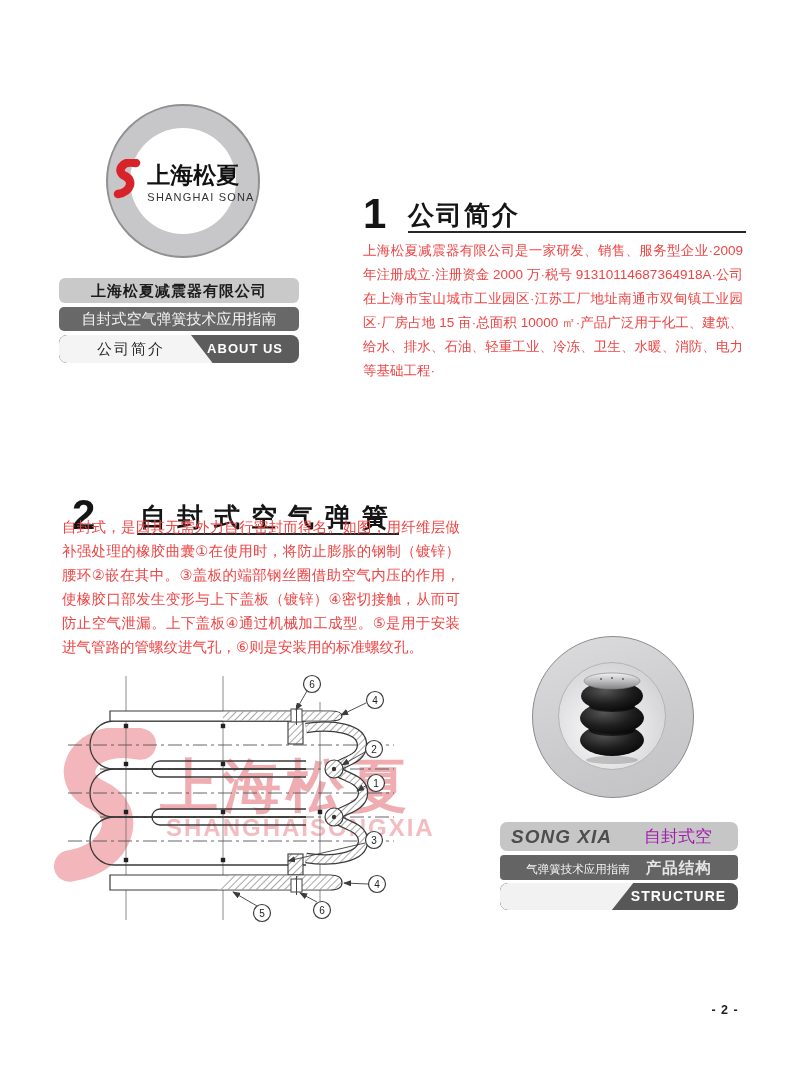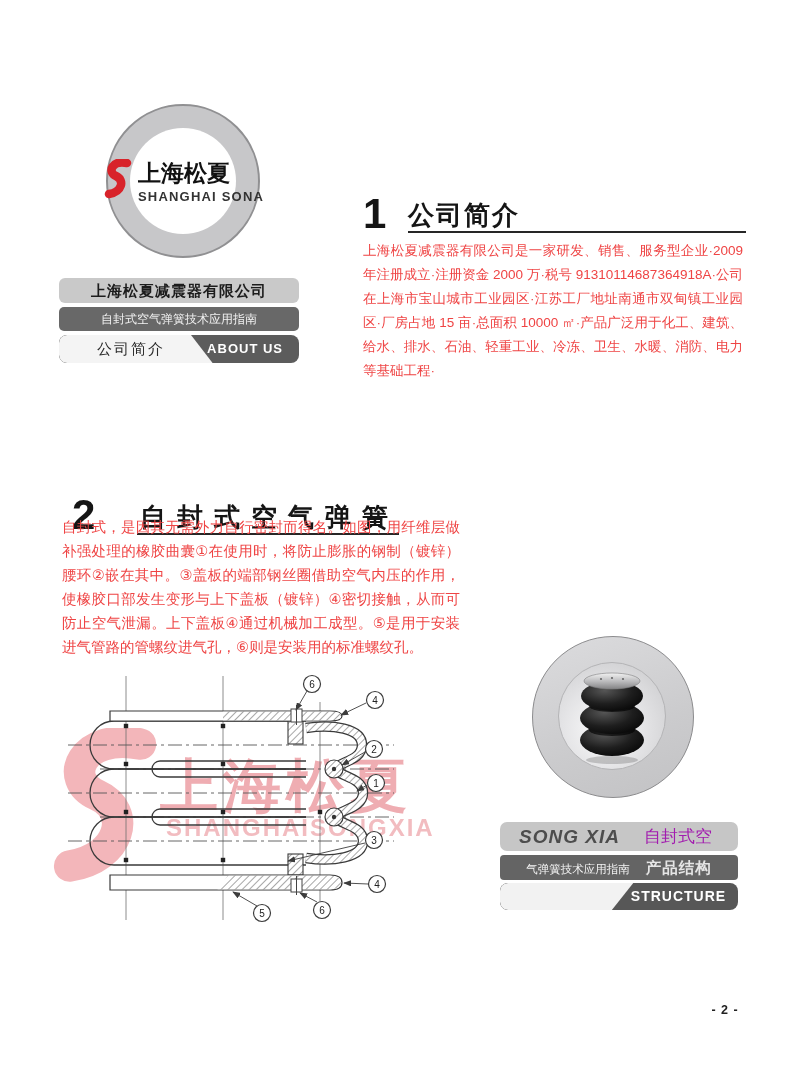--- a/index.html
+++ b/index.html
@@ -10,28 +10,28 @@
   }
   .abs { position:absolute; }
 
   
   .logo-ring { left:106px; top:104px; width:154px; height:154px;
     border-radius:50%; background:#c7c7c9; border:2px solid #909092; z-index:3; }
   .logo-inner { left:22px; top:22px; width:106px; height:106px; border-radius:50%;
     background:#ffffff; display:flex; align-items:center; justify-content:center; }
   .logo-row { display:flex; align-items:center; gap:2px; }
   .logo-txt-cn { font-size:23px; font-weight:bold; color:#111; letter-spacing:0px; white-space:nowrap; }
-  .logo-txt-en { font-size:13px; font-weight:bold; color:#333; letter-spacing:1.2px; white-space:nowrap; }
+  .logo-txt-en { font-size:11px; font-weight:normal; color:#333; letter-spacing:1.2px; white-space:nowrap; }
 
   
   .bar { left:59px; width:240px; z-index:3; }
   .bar1 { top:278px; height:25px; background:#c9c9c9; border-radius:6px;
     text-align:center; line-height:25px; font-size:15px; font-weight:bold; color:#1c1c1c; letter-spacing:1px; }
   .bar2 { top:307px; height:24px; background:#686868; border-radius:5px;
-    text-align:center; line-height:24px; font-size:12px; color:#f2f2f2; }
+    text-align:center; line-height:24px; font-size:15px; color:#f2f2f2; }
   .bar3 { top:335px; height:28px; background:#5c5c5c; border-radius:8px; overflow:hidden; }
   .bar3-white { position:absolute; left:0; top:0; height:100%; width:100%;
     background:#f4f4f4; clip-path:polygon(0 0, 55% 0, 64% 100%, 0 100%); border-radius:8px 0 0 8px; }
   .bar3-cn { position:absolute; left:22px; top:0; width:100px; text-align:center;
     line-height:28px; font-size:15px; color:#2b2b2b; letter-spacing:2px; }
   .bar3-en { position:absolute; right:16px; top:0; line-height:28px;
     font-size:13px; font-weight:bold; color:#ffffff; letter-spacing:1px; }
 
   
   .sec-num { font-weight:bold; color:#151515; font-size:42px; line-height:1; z-index:3; }
@@ -68,21 +68,21 @@
   .prod-ring { left:532px; top:636px; width:162px; height:162px; border-radius:50%;
     background:linear-gradient(160deg,#dcdcde 0%,#cbcbcd 60%,#c2c2c4 100%);
     border:1.5px solid #8b8b8d; z-index:3; }
   .prod-inner { left:25px; top:25px; width:108px; height:108px; border-radius:50%;
     background:radial-gradient(circle at 42% 62%, #fbfbfb 0%, #e4e4e6 45%, #c6c6c8 100%);
     border:1px solid #b4b4b6; display:flex; align-items:center; justify-content:center; }
 
   
   .rbar { left:500px; width:238px; z-index:3; }
   .rbarA { top:822px; height:29px; background:#c6c6c6; border-radius:7px;
-    display:flex; align-items:center; justify-content:flex-end; gap:12px; padding-right:26px; }
+    display:flex; align-items:center; justify-content:flex-end; gap:20px; padding-right:26px; }
   .rbarA-brand { font-size:19px; font-weight:bold; font-style:italic; color:#4d4d4d; letter-spacing:1px; }
   .rbarA-tail { font-size:17px; color:#a21caf;margin-left:12px; }
   .rbarB { top:855px; height:25px; background:#646464; border-radius:4px;
     display:flex; align-items:baseline; justify-content:center; gap:16px; padding-top:3px; }
   .rbarB-small { font-size:11.5px; color:#f5f5f5; }
   .rbarB-big { font-size:15.5px; font-weight:bold; color:#e5e5e5; letter-spacing:1px; }
   .rbarC { top:883px; height:27px; background:#575757; border-radius:8px; overflow:hidden; }
   .rbarC-white { position:absolute; left:0; top:0; width:100%; height:100%;
     background:#f2f2f2; clip-path:polygon(0 0, 56% 0, 47% 100%, 0 100%); border-radius:8px 0 0 8px; }
   .rbarC-en { position:absolute; left:50%; width:50%; top:0; text-align:center;

